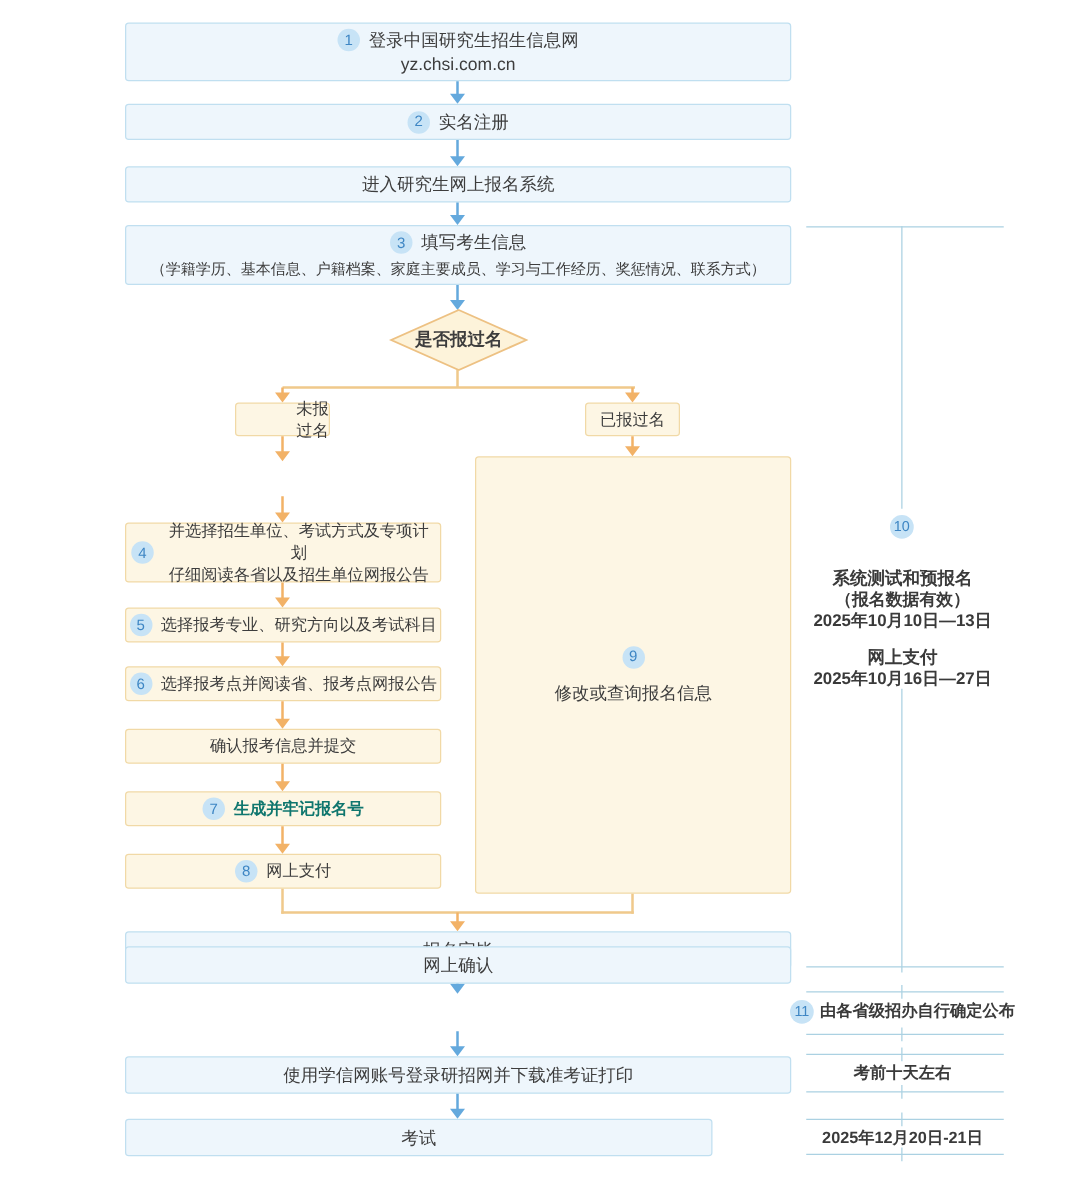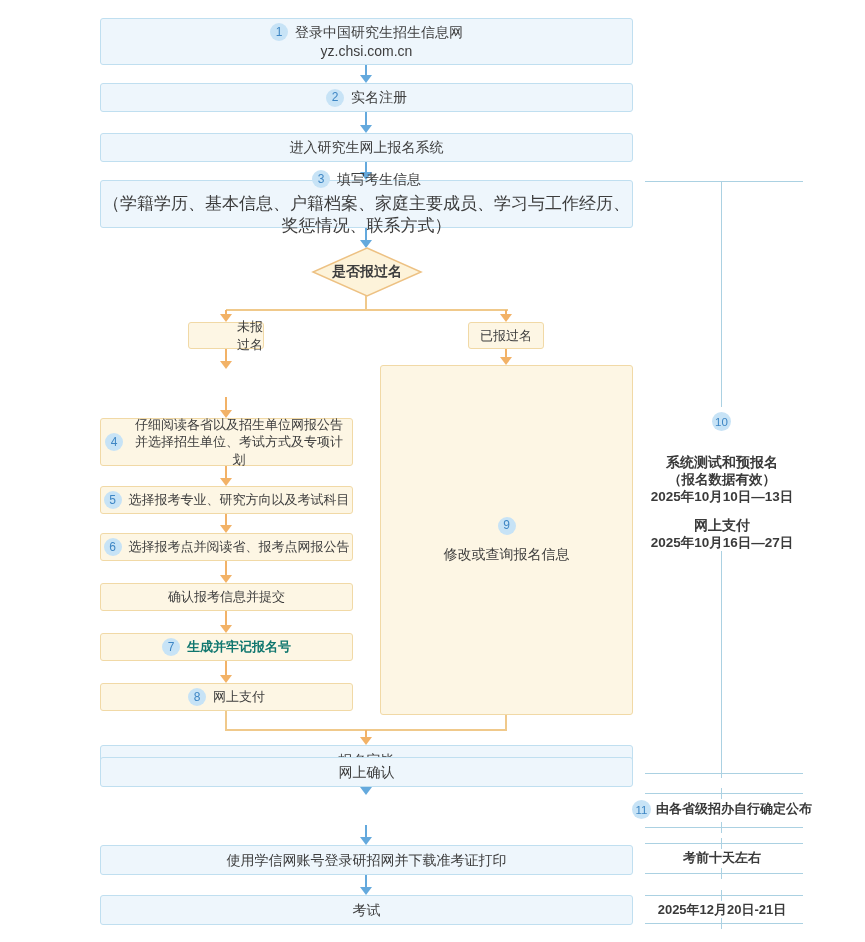--- a/index.html
+++ b/index.html
@@ -13,21 +13,21 @@
   .box .lbl{font-size:14px;}
   .box.small .lbl{font-size:13px;}
   .col{display:flex;flex-direction:column;align-items:center;justify-content:center;}
   .row{display:flex;flex-direction:row;align-items:center;justify-content:center;}
 
   .num{width:18px;height:18px;border-radius:50%;background:#c7e3f6;color:#3e86c4;
        font-size:12px;display:inline-flex;align-items:center;justify-content:center;
        margin-right:7px;flex:none;font-weight:400;}
   .num.lone{margin-right:0;}
 
-  .sub{font-size:17px;margin-top:4px;}
+  .sub{font-size:12px;margin-top:4px;}
   .red{color:#0f766e;font-weight:700;}
 
   
   .arrow{position:absolute;width:12px;}
   .arrow::before{content:"";position:absolute;left:5px;top:0;bottom:6px;width:2px;background:var(--c);}
   .arrow::after{content:"";position:absolute;left:0;bottom:0;width:0;height:0;
                 border-left:6px solid transparent;border-right:6px solid transparent;border-top:8px solid var(--c);}
   .arrow.blue{--c:#64a9dd;}
   .arrow.orange{--c:#f2b267;}
 
@@ -98,22 +98,22 @@
     <span class="lbl">已报过名</span>
   </div>
   <div class="arrow orange" style="left:220px;top:349px;height:20px;"></div>
   <div class="arrow orange" style="left:500px;top:349px;height:16px;"></div>
 
   <div class="arrow orange" style="left:220px;top:397px;height:21px;"></div>
 
   <div class="box cream small" style="left:100px;top:418px;width:253px;height:48px;padding:0 4px;">
     <span class="num">4</span>
     <span class="col">
+      <span class="lbl">并选择招生单位、考试方式及专项计划</span>
       <span class="lbl">仔细阅读各省以及招生单位网报公告</span>
-      <span class="lbl">并选择招生单位、考试方式及专项计划</span>
     </span>
   </div>
   <div class="arrow orange" style="left:220px;top:466px;height:20px;"></div>
 
   <div class="box cream small" style="left:100px;top:486px;width:253px;height:28px;">
     <span class="num">5</span>
     <span class="lbl">选择报考专业、研究方向以及考试科目</span>
   </div>
   <div class="arrow orange" style="left:220px;top:514px;height:19px;"></div>
 
@@ -157,21 +157,21 @@
   <div class="box blue" style="left:100px;top:757px;width:533px;height:30px;text-align:center;">
     <span class="lbl">网上确认</span>
   </div>
   <div class="arrow blue" style="left:360px;top:825px;height:20px;"></div>
 
   <div class="box blue" style="left:100px;top:845px;width:533px;height:30px;">
     <span class="lbl">使用学信网账号登录研招网并下载准考证打印</span>
   </div>
   <div class="arrow blue" style="left:360px;top:875px;height:20px;"></div>
 
-  <div class="box blue" style="left:100px;top:895px;width:533px;height:30px;">
+  <div class="box blue" style="left:100px;top:895px;width:470px;height:30px;">
     <span class="lbl">考试</span>
   </div>
 
   <div class="aline" style="left:645px;top:181px;width:158px;height:1px;"></div>
   <div class="aline" style="left:721px;top:181px;width:1px;height:226px;"></div>
   <div class="num lone" style="position:absolute;left:712px;top:412px;width:19px;height:19px;font-size:11.5px;">10</div>
   <div class="anno" style="left:617px;top:441px;width:210px;margin-top:13px;">
     <div class="t">系统测试和预报名</div>
     <div class="d">（报名数据有效）</div>
     <div class="d">2025年10月10日—13日</div>

